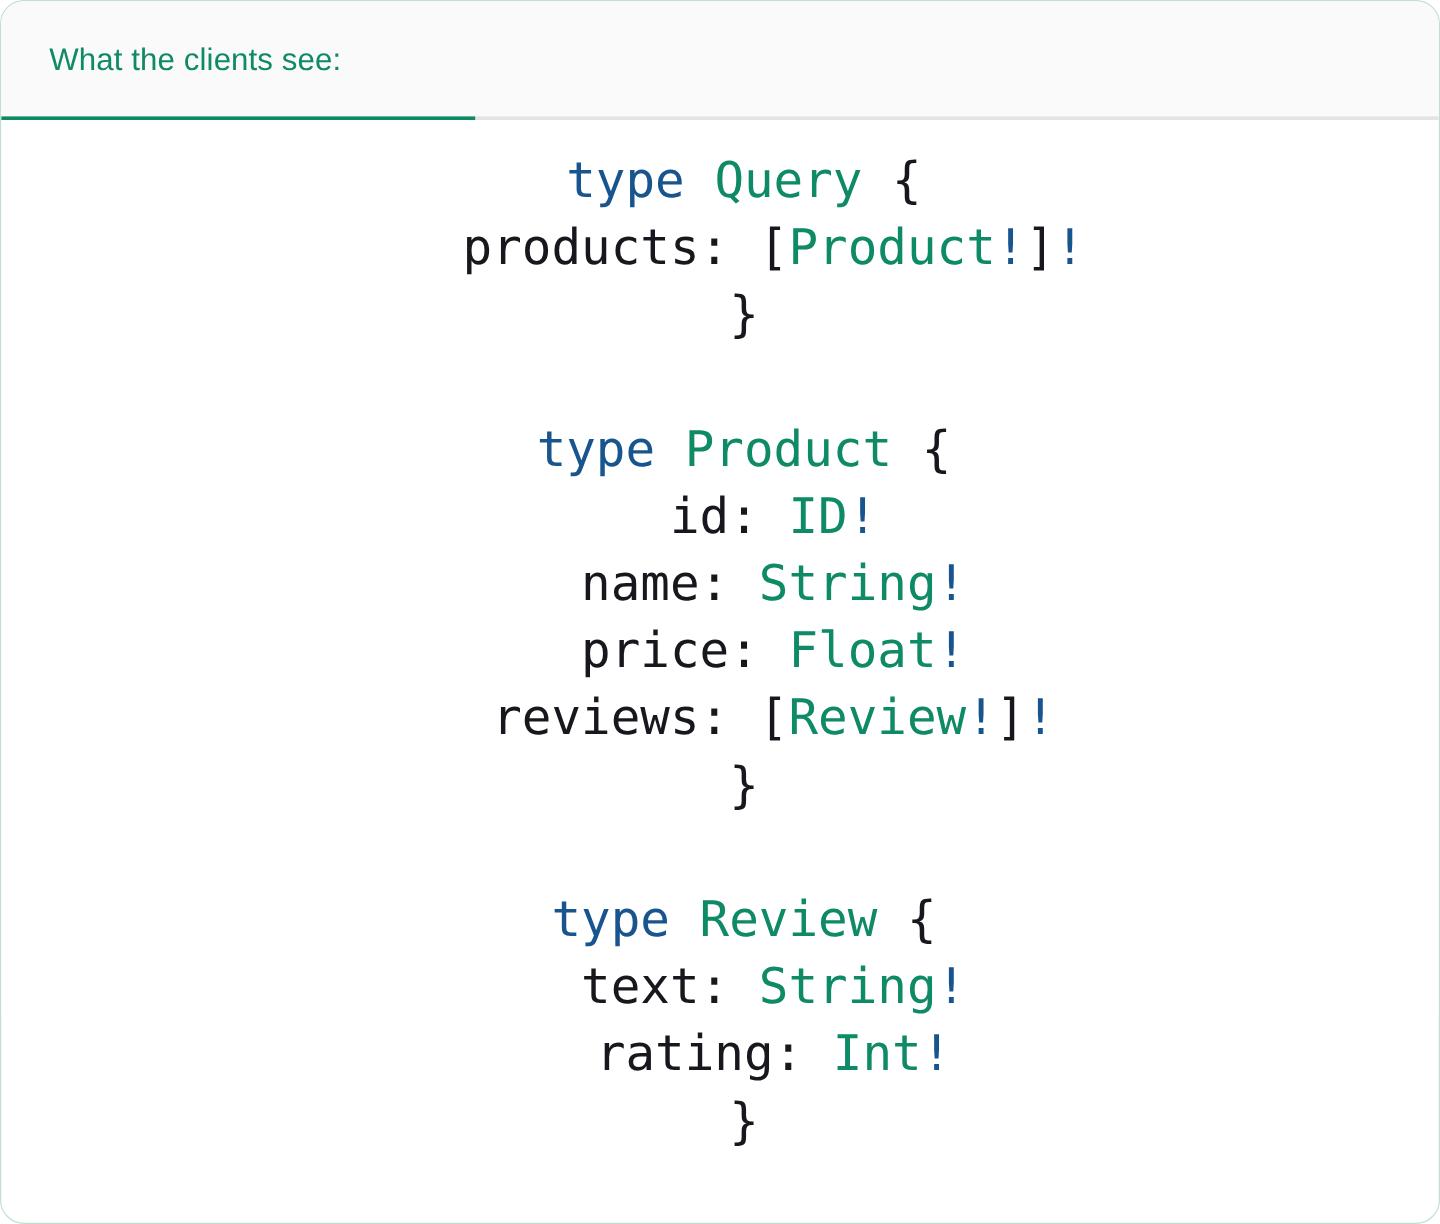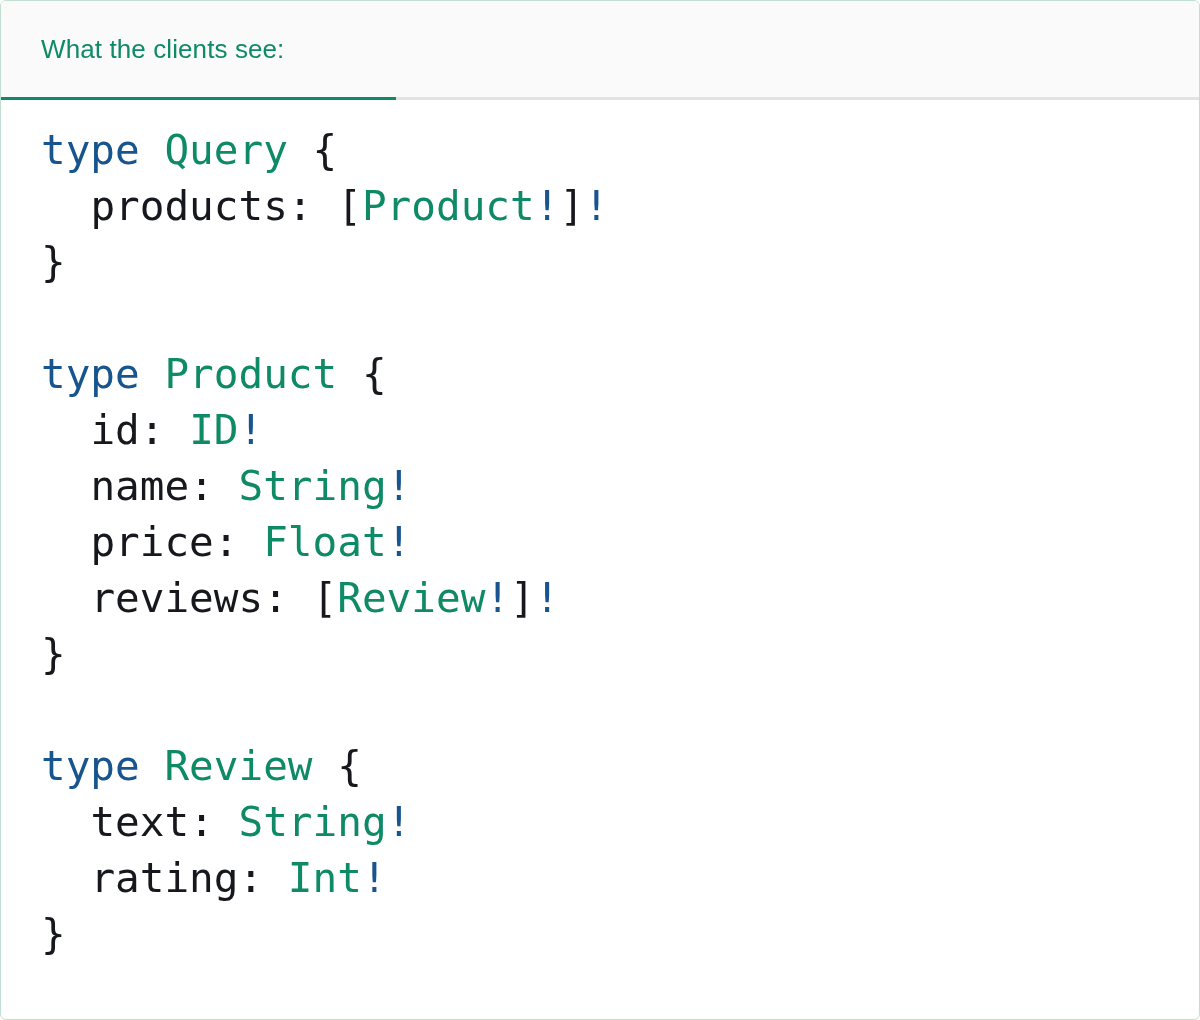--- a/index.html
+++ b/index.html
@@ -17,22 +17,23 @@
   }
 
   
   .card {
     position: relative;
     box-sizing: border-box;
     width: 1200px;
     height: 1020px;
     background: #ffffff;
     border: 1px solid #bfe0d0;
-    border-radius: 6px;
+    border-radius: 20px;
     overflow: hidden;
+    text-align: center;
   }
 
   
   .tabbar {
     position: relative;
     box-sizing: border-box;
     height: 99px;
     background: #fafafa;
     border-bottom: 3px solid #e3e3e3;
   }

